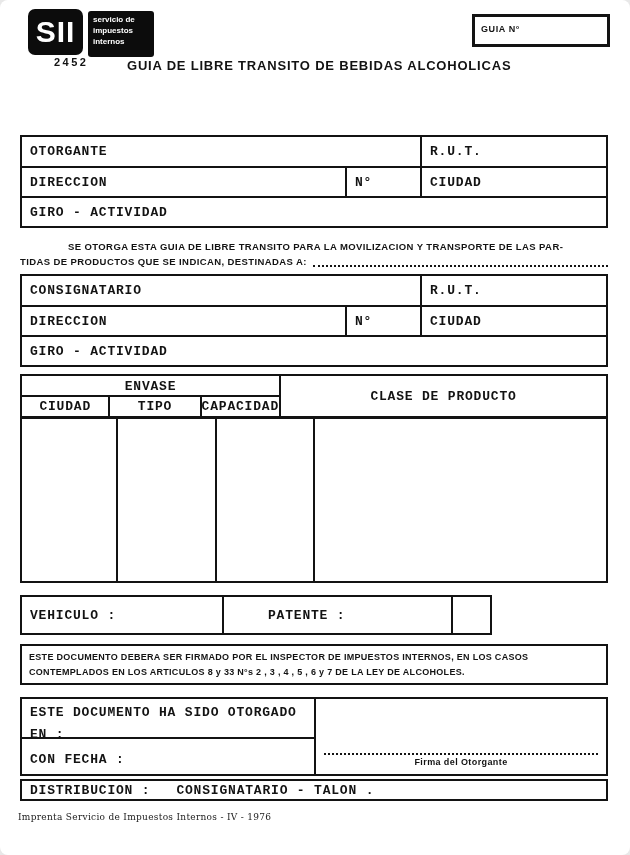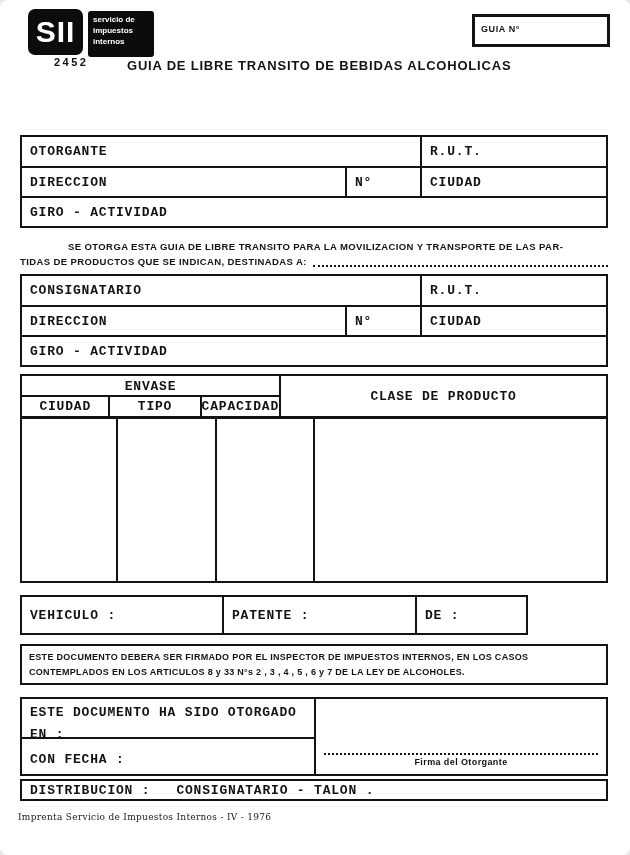--- a/index.html
+++ b/index.html
@@ -172,29 +172,26 @@
       <div class="pt-clase lbl">CLASE DE PRODUCTO</div>
     </div>
     <div class="pt-body">
       <div class="br w96"></div>
       <div class="br w99"></div>
       <div class="br w98"></div>
       <div class="fill"></div>
     </div>
   </div>
 
-  <div class="abox" style="left:20px; top:595px; width:508px; height:40px; display:flex;">
+  <div class="abox" style="left:20px; top:595px; width:472px; height:40px; display:flex;gap:36px;">
     <div class="pcell br" style="flex:0 0 202px;">
       <span class="lbl">VEHICULO :</span>
     </div>
     <div class="pcell br" style="flex:0 0 193px;">
       <span class="lbl">PATENTE :</span>
-    </div>
-    <div class="pcell fill">
-      <span class="lbl">DE :</span>
     </div>
   </div>
 
   <div class="abox legal" style="left:20px; top:644px; width:588px; height:41px;">
     <div>ESTE DOCUMENTO DEBERA SER FIRMADO POR EL INSPECTOR DE IMPUESTOS INTERNOS, EN  LOS  CASOS</div>
     <div>CONTEMPLADOS EN LOS ARTICULOS  8 y 33  N°s  2 , 3 , 4 , 5 , 6 y 7 DE LA LEY DE ALCOHOLES.</div>
   </div>
 
   <div class="abox" style="left:20px; top:697px; width:296px; height:79px; display:flex; flex-direction:column;">
     <div class="oto-top">

